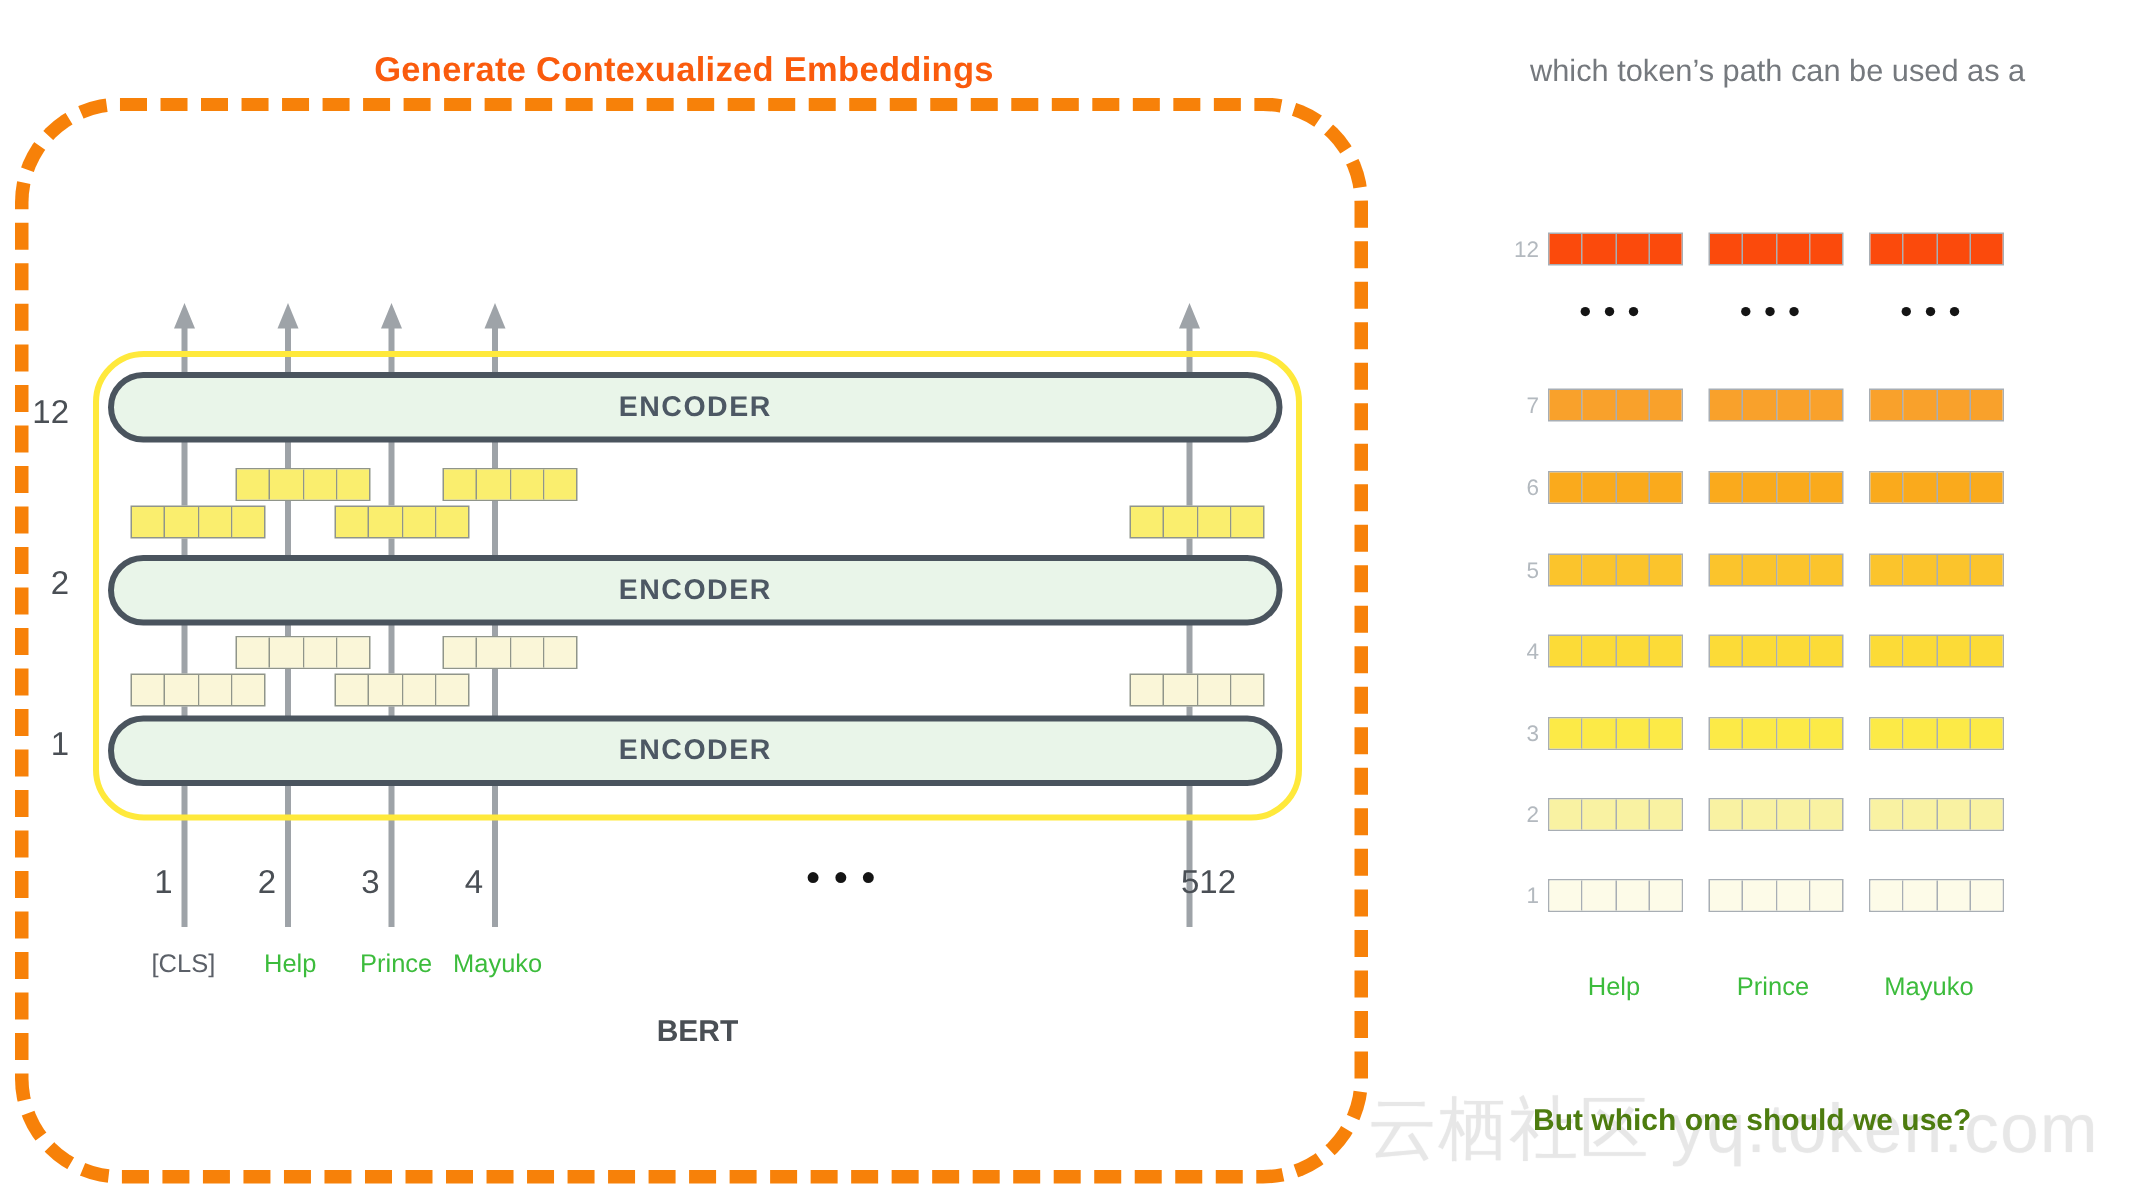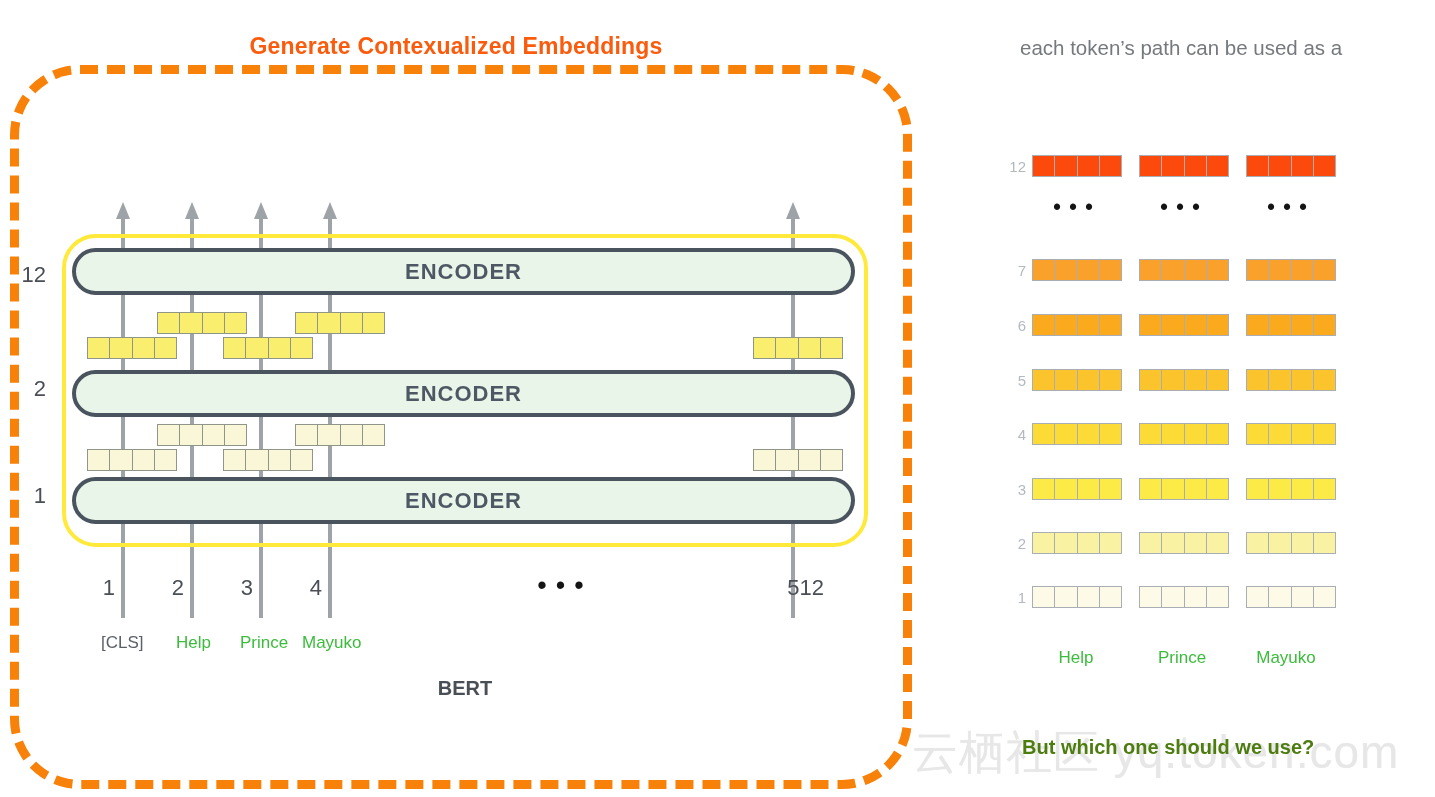--- a/index.html
+++ b/index.html
@@ -21,21 +21,21 @@
     border-left:7px solid transparent;border-right:7px solid transparent;
     border-bottom:17px solid #9EA3A8;}
   .yellow-box{
     position:absolute;left:62px;top:234px;width:806px;height:313px;
     box-sizing:border-box;border:4px solid #FFE93B;border-radius:34px;
   }
   .encoder{
     position:absolute;left:72px;width:783px;height:47px;box-sizing:border-box;
     background:#E9F5E9;border:4px solid #4A545E;border-radius:24px;
     display:flex;align-items:center;justify-content:center;
-    font-size:22px;font-weight:600;letter-spacing:1px;color:#4D5864;
+    font-size:19px;font-weight:600;letter-spacing:1px;color:#4D5864;
   }
   .layer-label-left{
     position:absolute;width:34px;text-align:right;font-size:22px;color:#4A4F55;
   }
   .vec{
     position:absolute;width:90px;height:22px;box-sizing:border-box;
     border:1px solid #90958A;display:flex;background:#fff;
   }
   .vec .cell{flex:1;border-right:1px solid #90958A;}
   .vec .cell:last-child{border-right:none;}
@@ -174,21 +174,21 @@
   <div class="left-ellipsis">•••</div>
 
   <span class="token-word" style="left: 101px; color: rgb(91, 96, 104);">[CLS]</span>
   <span class="token-word" style="left: 176px; color: rgb(60, 188, 60);">Help</span>
   <span class="token-word" style="left: 240px; color: rgb(60, 188, 60);">Prince</span>
   <span class="token-word" style="left: 302px; color: rgb(60, 188, 60);">Mayuko</span>
 
   <div class="bert-label">BERT</div>
 
   <div class="caption">
-    <div>each token’s path can be used as a</div>
+    <div>which token’s path can be used as a</div>
   </div>
 
   <div id="embedding-grid">
       <div class="vrow" style="top: 155px;">
         <span class="vlabel">12</span>
         <div class="rvec">
           <div class="cell" style="background: rgb(251, 74, 12);"></div>
           <div class="cell" style="background: rgb(251, 74, 12);"></div>
           <div class="cell" style="background: rgb(251, 74, 12);"></div>
           <div class="cell" style="background: rgb(251, 74, 12);"></div>

